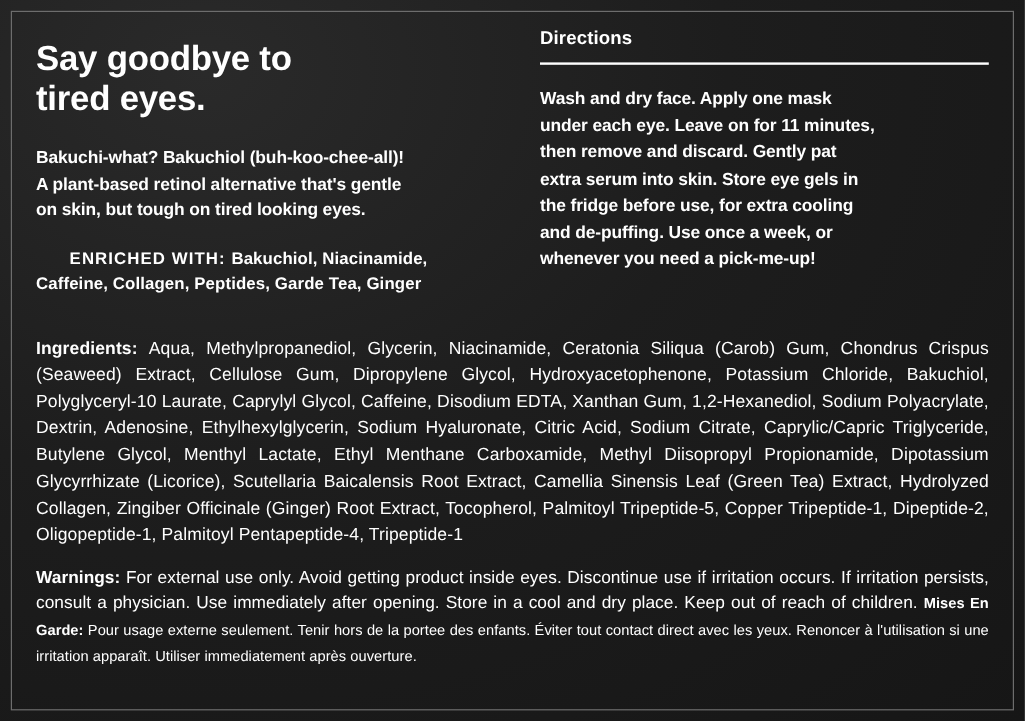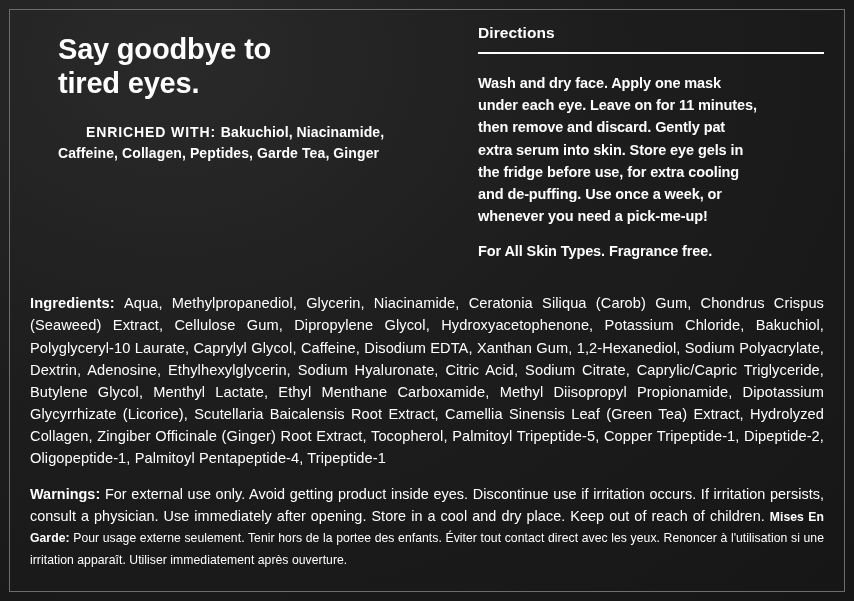--- a/index.html
+++ b/index.html
@@ -41,21 +41,20 @@
   
   .top-row {
     display: flex;
     align-items: flex-start;
     gap: 40px;
   }
   .col-left {
     width: 380px;
     flex: 0 0 380px;
     padding-top: 8px;
-    margin-left: 28px;
   }
   .col-right {
     flex: 1 1 auto;
     padding-top: 0px;
   }
 
   .headline {
     font-size: 29px;
     font-weight: bold;
     line-height: 1.18;
@@ -152,35 +151,37 @@
 <div class="package">
   <div class="inner-border"></div>
 
   <div class="content">
 
     <div class="top-row">
 
       <div class="col-left">
         <h1 class="headline">Say goodbye to
 tired eyes.</h1>
+        <p class="body-block">Bakuchi-what? Bakuchiol (buh-koo-chee-all)!
+A plant-based retinol alternative that's gentle
+on skin, but tough on tired looking eyes.</p>
         <p class="enriched"><span class="label">ENRICHED WITH: </span><span>Bakuchiol, Niacinamide,
 Caffeine, Collagen, Peptides, Garde Tea, Ginger</span></p>
       </div>
 
       <div class="col-right">
         <h2 class="directions-title">Directions</h2>
         <div class="rule"></div>
         <p class="directions-body">Wash and dry face. Apply one mask
 under each eye. Leave on for 11 minutes,
 then remove and discard. Gently pat
 extra serum into skin. Store eye gels in
 the fridge before use, for extra cooling
 and de-puffing. Use once a week, or
 whenever you need a pick-me-up!</p>
-        <p class="skin-note">For All Skin Types. Fragrance free.</p>
       </div>
 
     </div>
 
     <p class="ingredients"><span class="lead">Ingredients: </span><span>Aqua, Methylpropanediol, Glycerin, Niacinamide, Ceratonia Siliqua (Carob) Gum, Chondrus Crispus (Seaweed) Extract, Cellulose Gum, Dipropylene Glycol, Hydroxyacetophenone, Potassium Chloride, Bakuchiol, Polyglyceryl-10 Laurate, Caprylyl Glycol, Caffeine, Disodium EDTA, Xanthan Gum, 1,2-Hexanediol, Sodium Polyacrylate, Dextrin, Adenosine, Ethylhexylglycerin, Sodium Hyaluronate, Citric Acid, Sodium Citrate, Caprylic/Capric Triglyceride, Butylene Glycol, Menthyl Lactate, Ethyl Menthane Carboxamide, Methyl Diisopropyl Propionamide, Dipotassium Glycyrrhizate (Licorice), Scutellaria Baicalensis Root Extract, Camellia Sinensis Leaf (Green Tea) Extract, Hydrolyzed Collagen, Zingiber Officinale (Ginger) Root Extract, Tocopherol, Palmitoyl Tripeptide-5, Copper Tripeptide-1, Dipeptide-2, Oligopeptide-1, Palmitoyl Pentapeptide-4, Tripeptide-1</span></p>
 
     <p class="warnings"><span class="lead">Warnings: </span><span>For external use only. Avoid getting product inside eyes. Discontinue use if irritation occurs. If irritation persists, consult a physician. Use immediately after opening. Store in a cool and dry place. Keep out of reach of children. </span><span class="fr-lead">Mises En Garde: </span><span class="fr">Pour usage externe seulement. Tenir hors de la portee des enfants. Éviter tout contact direct avec les yeux. Renoncer à l'utilisation si une irritation apparaît. Utiliser immediatement après ouverture.</span></p>
 
   </div>
 </div>

